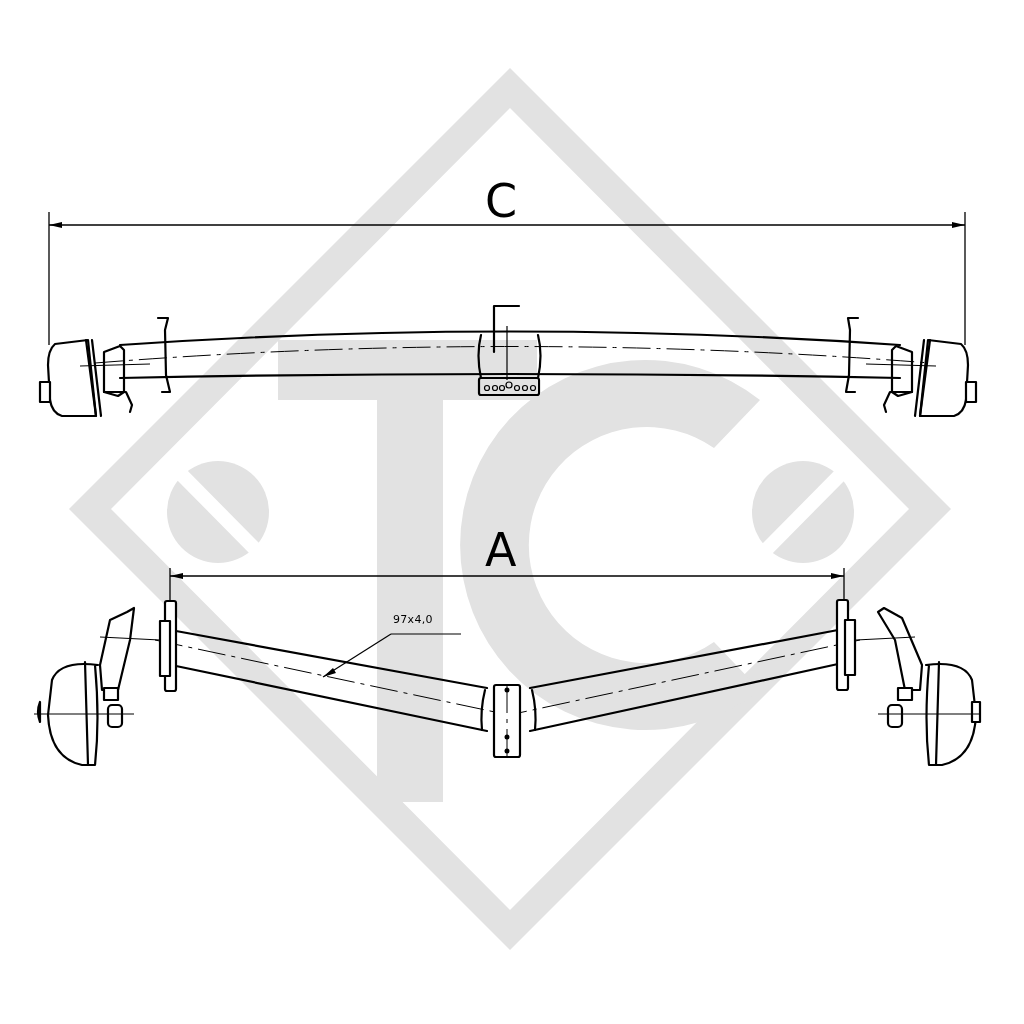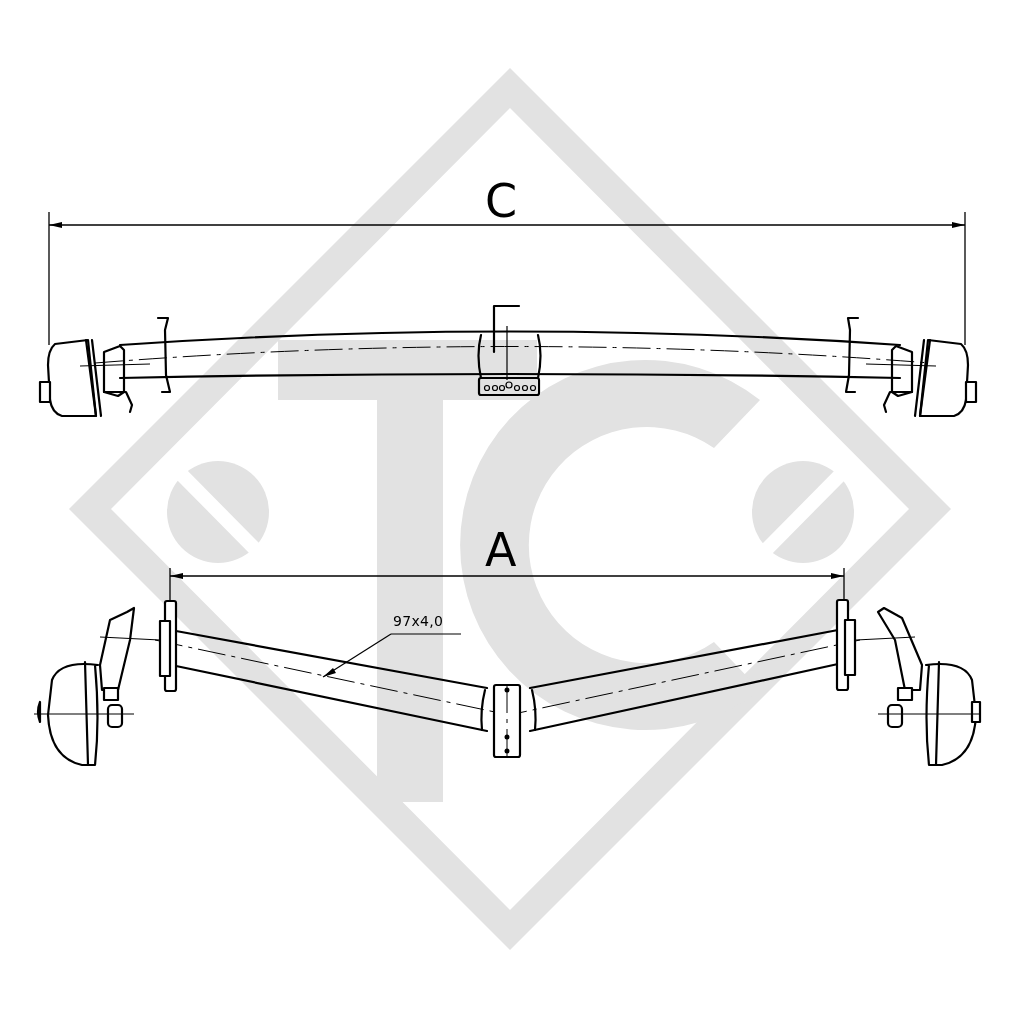--- a/index.html
+++ b/index.html
@@ -7,21 +7,21 @@
          font-family: "DejaVu Sans", sans-serif; }
   svg { position: absolute; left: 0; top: 0; }
   .wm { fill: #e2e2e2; }
   .ln { stroke: #000; fill: none; stroke-width: 2.2; stroke-linecap: round; stroke-linejoin: round; }
   .thin { stroke: #000; fill: none; stroke-width: 1.2; }
   .center { stroke: #000; fill: none; stroke-width: 1; stroke-dasharray: 28 6 4 6; }
   .dim { stroke: #000; fill: none; stroke-width: 1.3; }
   .fillw { fill: #fff; }
   .label { position: absolute; color: #000; font-family: "DejaVu Sans", sans-serif; font-weight: normal; line-height: 1; }
   .dim-letter { font-size: 46px; }
-  .note { font-size: 14px; letter-spacing: 0.3px; }
+  .note { font-size: 11px; letter-spacing: 0.3px; }
 </style>
 </head>
 <body>
 
 <svg width="1024" height="1024" viewBox="0 0 1024 1024">
 
   <path class="wm" fill-rule="evenodd" d="M510 68 L951 509 L510 950 L69 509 Z M510 108 L111 509 L510 910 L909 509 Z"></path>
 
   <rect class="wm" x="278" y="340" width="259" height="60"></rect>
   <rect class="wm" x="377" y="340" width="66" height="462"></rect>

